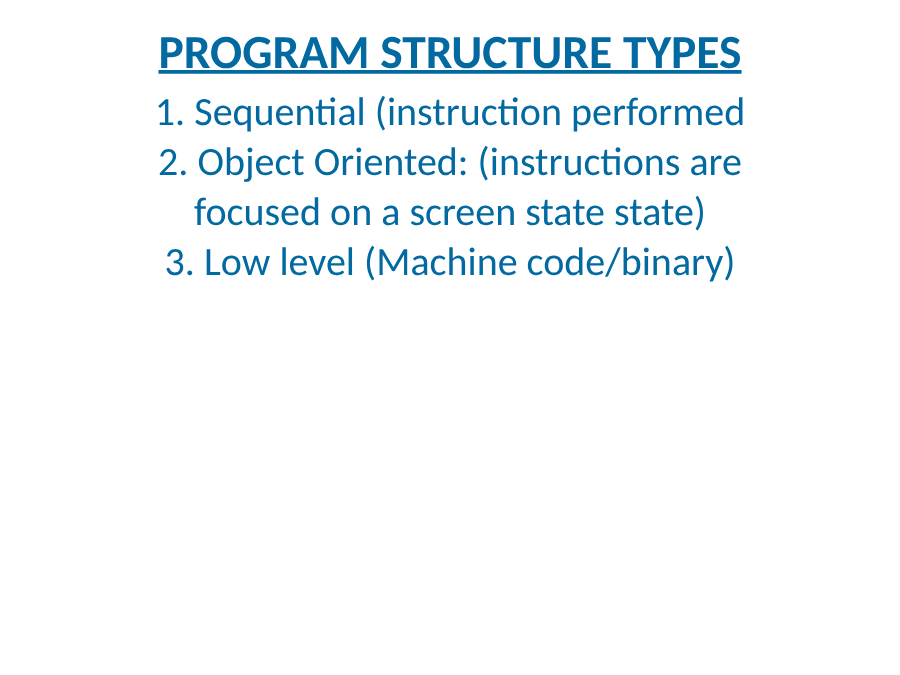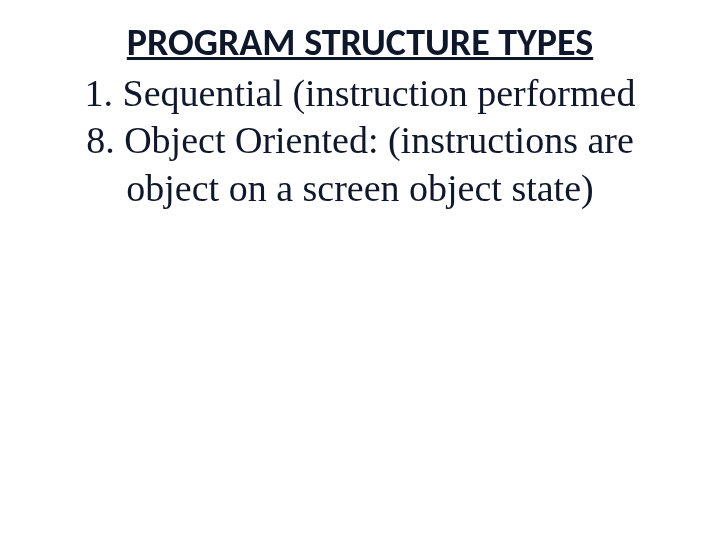--- a/index.html
+++ b/index.html
@@ -13,37 +13,37 @@
       background: #ffffff;
       font-family: Calibri, Arial, sans-serif;
       display: flex;
       align-items: flex-start;
       justify-content: center;
       padding-top: 20px;
     }
     .slide {
       width: 680px;
       text-align: center;
-      color: #0f172a;
+      color: #0369a1;
     }
     .title {
       font-size: 38px;
       font-weight: bold;
       text-decoration: underline;
       line-height: 1.2;
       margin-bottom: 4px;
     }
     .body-line {
-      font-size: 38px;
+      font-size: 32px;
       font-weight: normal;
       line-height: 1.25;
-      font-family: Liberation Serif, serif;
     }
   </style>
 </head>
 <body>
 
 <div class="slide">
   <div class="title">PROGRAM STRUCTURE TYPES</div>
   <div class="body-line">1.  Sequential (instruction performed</div>
-  <div class="body-line">8.  Object Oriented:  (instructions are</div>
-  <div class="body-line">object on a screen object state)</div>
+  <div class="body-line">2.  Object Oriented:  (instructions are</div>
+  <div class="body-line">focused on a screen state state)</div>
+  <div class="body-line">3.  Low level (Machine code/binary)</div>
 </div>
 
 </body></html>

